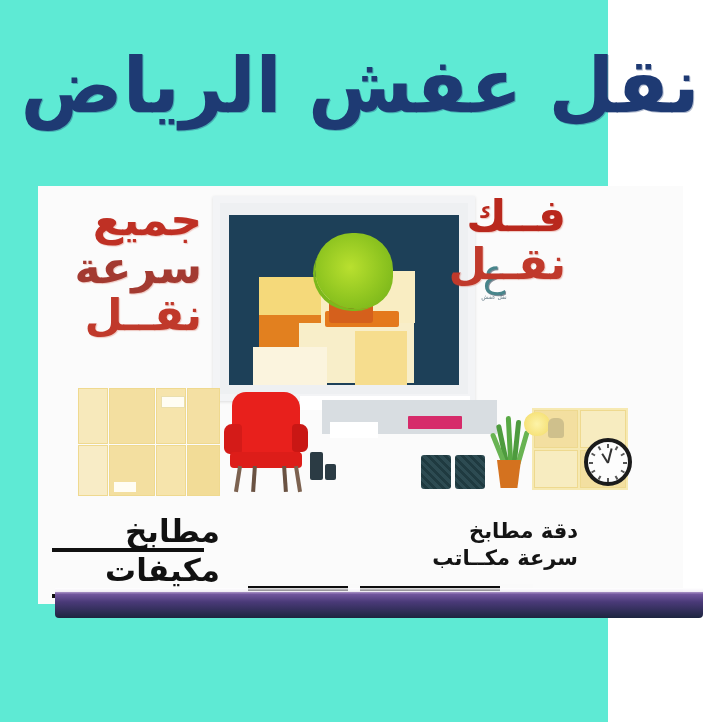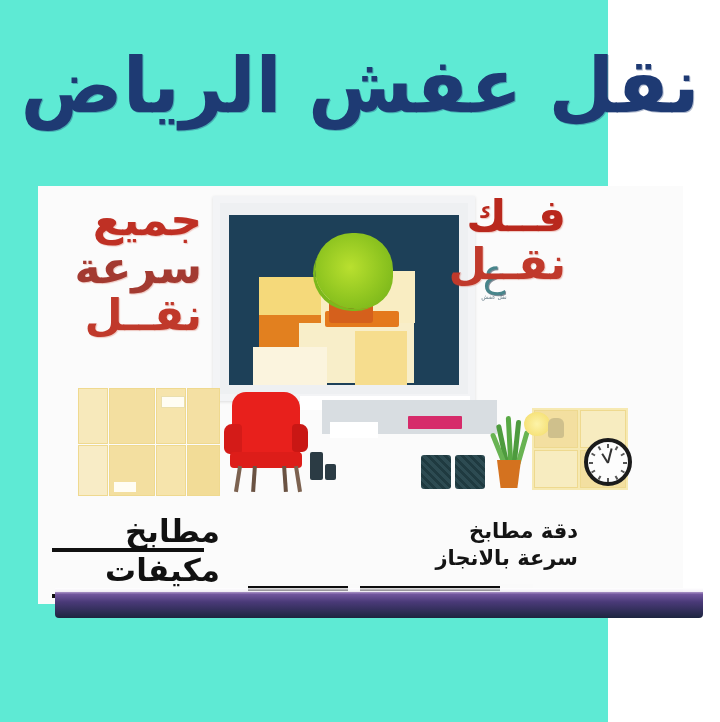--- a/index.html
+++ b/index.html
@@ -549,19 +549,19 @@
   </div>
   <div class="underline-blk ul-1"></div>
   <div class="underline-blk ul-2"></div>
 
   <div class="rule rule-1"></div>
   <div class="rule rule-2"></div>
   <div class="dot-under"></div>
 
   <div class="blk-right">
     <div>دقة مطابخ</div>
-    <div>سرعة بالانجاز</div>
+    <div>سرعة مكــاتب</div>
   </div>
   <div class="underline-blk ul-3"></div>
 
   <div class="bottom-strip"></div>
 
 </div>
 
 </body></html>

